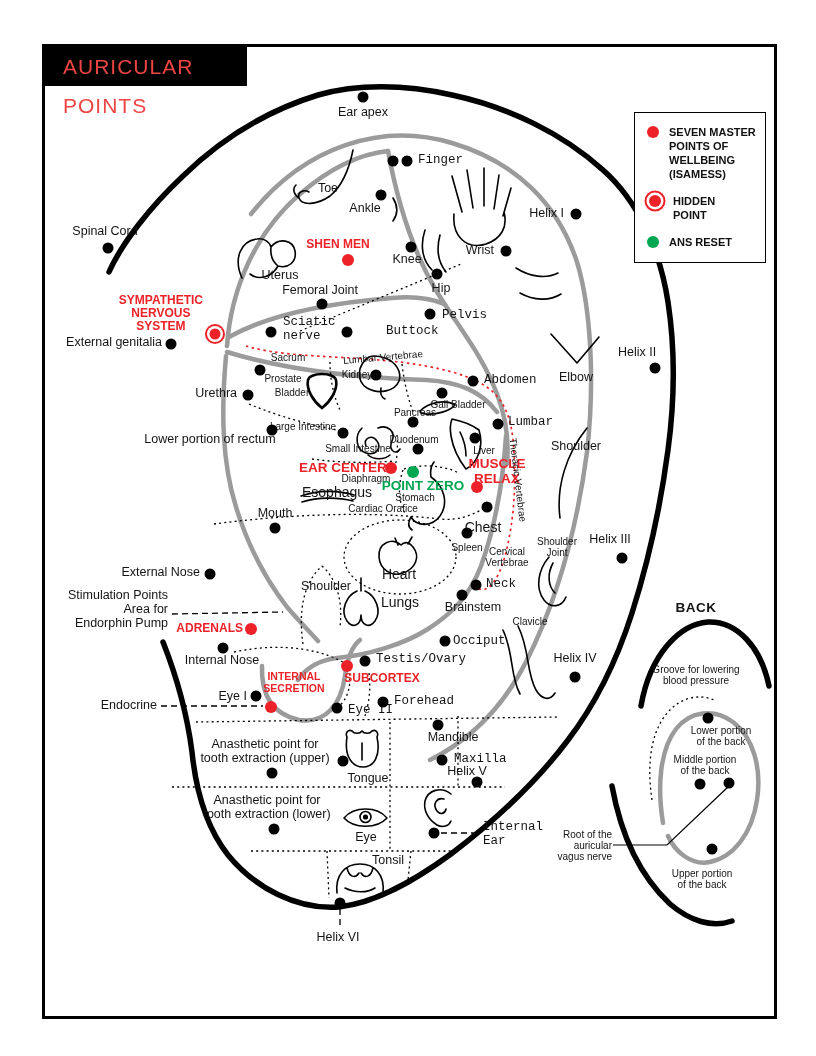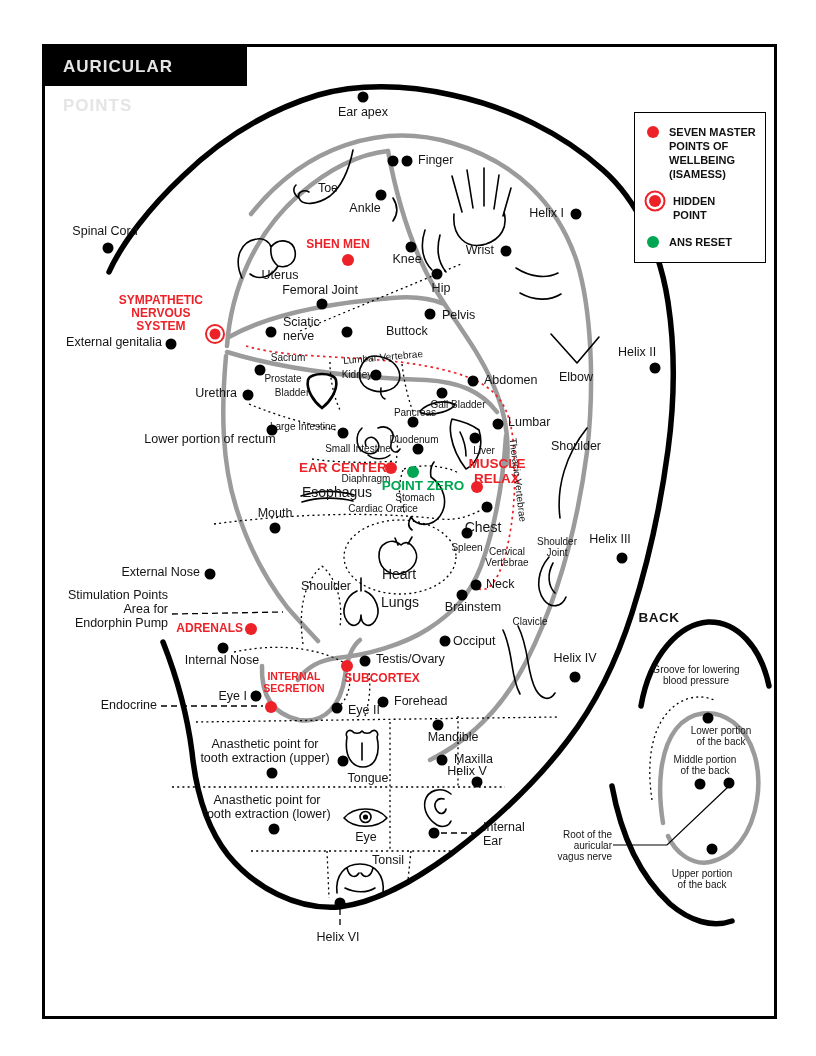--- a/index.html
+++ b/index.html
@@ -1,33 +1,33 @@
 <!DOCTYPE html>
 <html><head>
 <meta charset="utf-8">
 <style>
   html,body{margin:0;padding:0;background:#fff;}
   body{width:816px;height:1056px;position:relative;font-family:"Liberation Sans",sans-serif;}
   #frame{position:absolute;left:42px;top:44px;width:729px;height:969px;border:3px solid #000;background:#fff;}
   #diagram{position:absolute;left:0;top:0;width:816px;height:1056px;}
   #art{position:absolute;left:0;top:0;}
-  #titlebox{position:absolute;left:45px;top:47px;width:202px;height:39px;background:#000;color:#e5e5e5;
-    font-size:17px;font-weight:bold;letter-spacing:1px;line-height:39px;padding-left:18px;box-sizing:border-box;}
+  #titlebox{position:absolute;left:45px;top:47px;width:202px;height:39px;background:#000;color:#ef4444;
+    font-size:21px;font-weight:normal;letter-spacing:1px;line-height:39px;padding-left:18px;box-sizing:border-box;}
   #legend{position:absolute;left:634px;top:112px;width:132px;border:1.6px solid #000;background:#fff;
     padding:12px 8px 10px 12px;box-sizing:border-box;}
   .leg-row{display:flex;gap:10px;margin-bottom:13px;}
   .leg-row:last-child{margin-bottom:2px;}
   .mk{width:12px;height:12px;border-radius:50%;flex:0 0 auto;margin-top:1px;}
   .mk-master{background:#ed2228;}
   .mk-hidden{background:#ed2228;box-shadow:0 0 0 2.5px #fff,0 0 0 4.5px #ed2228;margin-left:2px;margin-right:2px;}
   .mk-ans{background:#00a651;}
   .leg-txt{font-size:11px;font-weight:bold;line-height:1.28;white-space:pre-line;color:#111;}
   .lbl{position:absolute;white-space:pre-line;line-height:1.1;color:#141414;--rot:0deg;}
   .a-c{transform:translate(-50%,-50%) rotate(var(--rot));text-align:center;}
-  .a-l{transform:translate(0,-50%) rotate(var(--rot));text-align:left;}
+  .a-l{transform:translate(0,-50%) rotate(var(--rot));text-align:left;font-family:Liberation Mono, monospace;}
   .a-r{transform:translate(-100%,-50%) rotate(var(--rot));text-align:right;}
   .lbl-n{font-size:12.5px;}
   .lbl-nl{font-size:14px;}
   .lbl-s{font-size:10px;}
   .lbl-r{font-size:12px;font-weight:bold;color:#ed2228;}
   .lbl-rl{font-size:13.5px;font-weight:bold;color:#ed2228;}
   .lbl-rs{font-size:10.5px;font-weight:bold;color:#ed2228;}
   .lbl-g{font-size:13.5px;font-weight:bold;color:#00a651;}
   .lbl-bt{font-size:13.5px;font-weight:bold;letter-spacing:0.5px;}
   .dot{position:absolute;border-radius:50%;transform:translate(-50%,-50%);}
@@ -242,21 +242,21 @@
     <div class="lbl lbl-n a-l" style="left: 483px; top: 835px;">Internal
 Ear</div>
     <div class="lbl lbl-n a-c" style="left: 388px; top: 861px;">Tonsil</div>
     <div class="lbl lbl-n a-c" style="left: 338px; top: 938px;">Helix VI</div>
     <div class="lbl lbl-n a-c" style="left: 637px; top: 353px;">Helix II</div>
     <div class="lbl lbl-n a-c" style="left: 576px; top: 378px;">Elbow</div>
     <div class="lbl lbl-n a-c" style="left: 576px; top: 447px;">Shoulder</div>
     <div class="lbl lbl-s a-c" style="left: 557px; top: 547px;">Shoulder
 Joint</div>
     <div class="lbl lbl-n a-c" style="left: 610px; top: 540px;">Helix III</div>
-    <div class="lbl lbl-bt a-c" style="left: 659px; top: 608px; margin-top: 10px;">BACK</div>
+    <div class="lbl lbl-bt a-c" style="left: 696px; top: 608px;">BACK</div>
     <div class="lbl lbl-s a-c" style="left: 696px; top: 675px;">Groove for lowering
 blood pressure</div>
     <div class="lbl lbl-s a-c" style="left: 721px; top: 736px;">Lower portion
 of the back</div>
     <div class="lbl lbl-s a-c" style="left: 705px; top: 765px;">Middle portion
 of the back</div>
     <div class="lbl lbl-s a-c" style="left: 702px; top: 879px;">Upper portion
 of the back</div>
     <div class="lbl lbl-s a-r" style="left: 612px; top: 845px;">Root of the
 auricular

